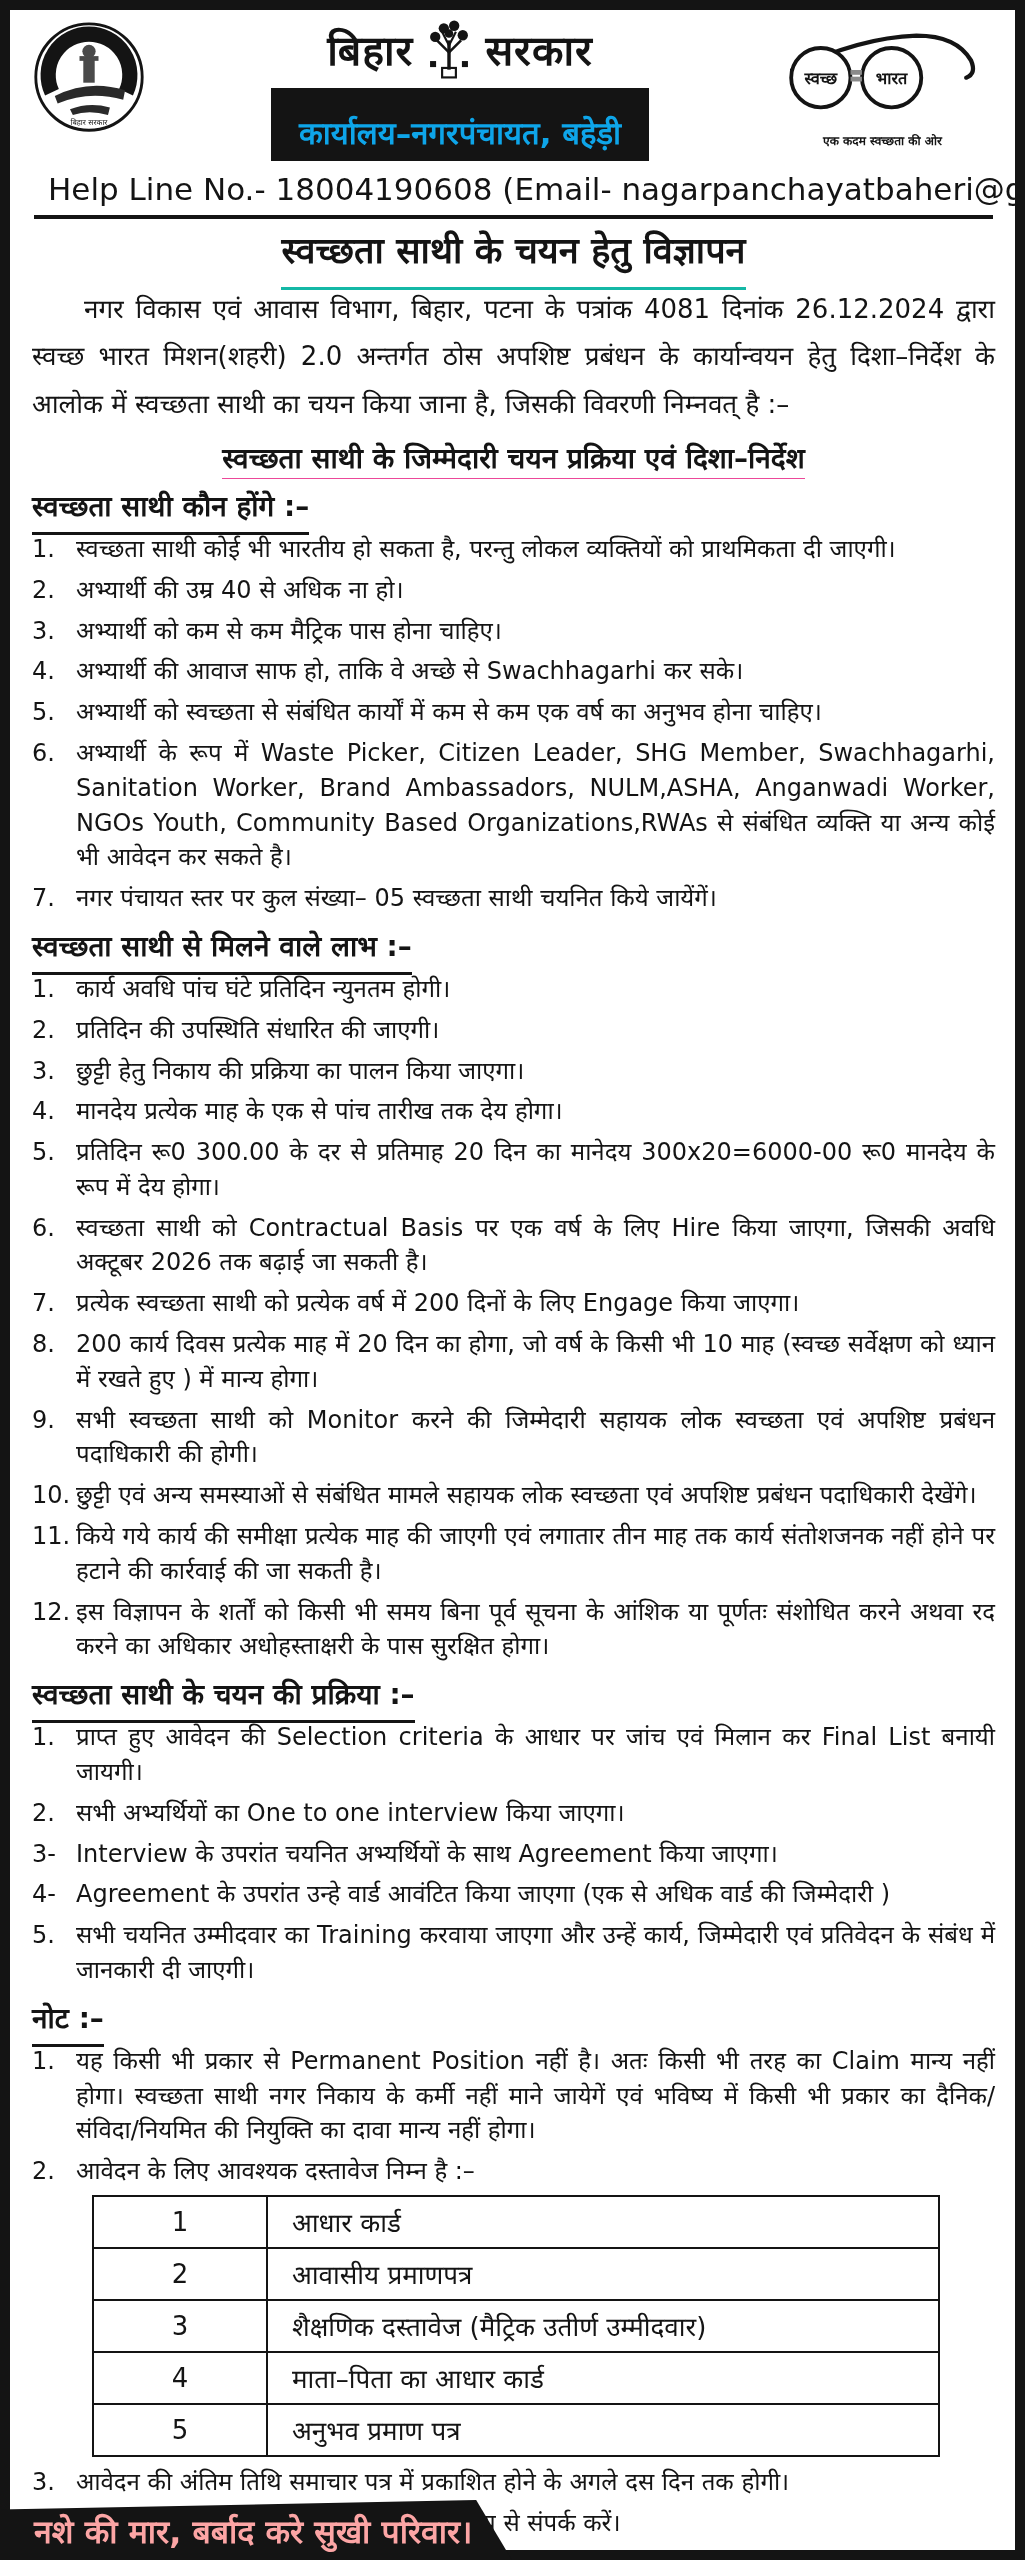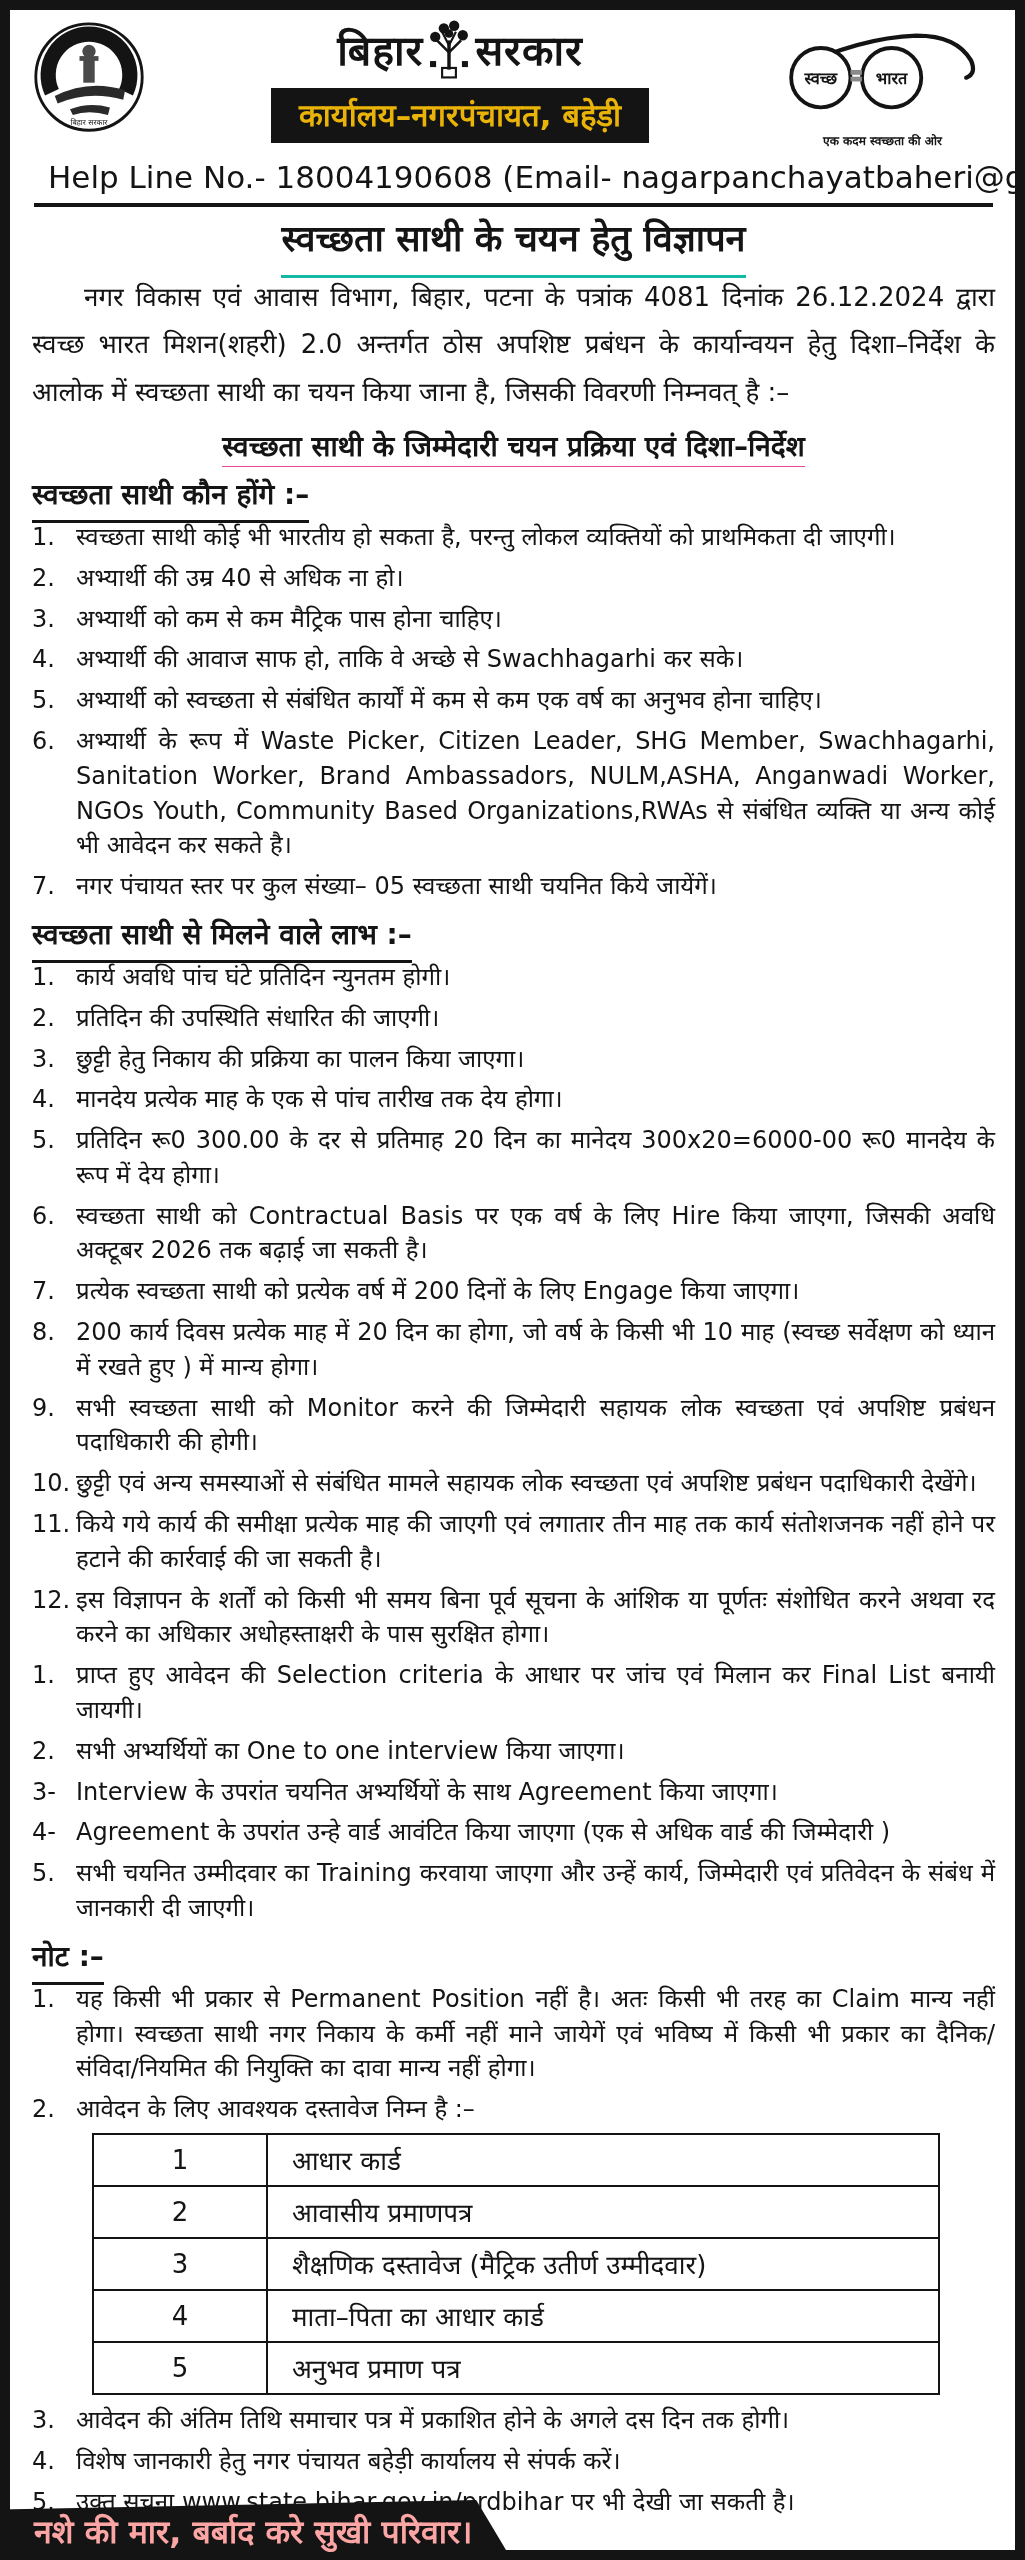--- a/index.html
+++ b/index.html
@@ -13,22 +13,22 @@
     font-family:"DejaVu Sans","Liberation Sans",sans-serif;
     color:#141414;
   }
   .frame{position:absolute;inset:0;border:10px solid #141414;pointer-events:none;z-index:5;}
   .content{position:relative;padding:16px 30px 0 32px;z-index:1;}
 
   
   .hdr{display:flex;align-items:flex-start;justify-content:space-between;}
   .hdr-left{flex:0 0 118px;padding-top:4px;}
   .hdr-center{flex:1;display:flex;flex-direction:column;align-items:center;}
-  .gov-title{display:flex;align-items:center;gap:0;font-size:41px;font-weight:bold;letter-spacing:1px;margin-top:2px;}
-  .office-box{background:#141414;color:#eab308;font-size:31px;font-weight:bold;padding:5px 28px 8px;margin-top:8px;white-space:nowrap;}
+  .gov-title{display:flex;align-items:center;gap:10px;font-size:41px;font-weight:bold;letter-spacing:1px;margin-top:2px;}
+  .office-box{background:#141414;color:#0ea5e9;font-size:31px;font-weight:bold;padding:23px 28px 8px;margin-top:8px;white-space:nowrap;}
   .hdr-right{flex:0 0 225px;display:flex;flex-direction:column;align-items:center;padding-top:6px;}
   .swachh-caption{font-size:12px;font-weight:bold;margin-top:14px;}
   .helpline{font-size:31px;margin-top:10px;padding-left:16px;white-space:nowrap;}
   .rule{border:none;border-top:4px solid #141414;margin:8px 2px 6px;}
 
   
   .main-title{text-align:center;font-size:36px;font-weight:bold;margin-top:2px;}
   .main-title span{border-bottom:3px solid #14b8a6;padding-bottom:16px;}
   .intro{font-size:26px;line-height:1.82;text-align:justify;text-indent:52px;margin-top:12px;}
   .subtitle{text-align:center;font-size:28px;font-weight:bold;margin-top:10px;}
@@ -232,20 +232,23 @@
           <span class="n">11.</span>
           <span class="t">किये गये कार्य की समीक्षा प्रत्येक माह की जाएगी एवं लगातार तीन माह तक कार्य संतोशजनक नहीं होने पर हटाने की कार्रवाई की जा सकती है।</span>
         </div>
 
         <div class="li">
           <span class="n">12.</span>
           <span class="t">इस विज्ञापन के शर्तों को किसी भी समय बिना पूर्व सूचना के आंशिक या पूर्णतः संशोधित करने अथवा रद करने का अधिकार अधोहस्ताक्षरी के पास सुरक्षित होगा।</span>
         </div>
       </div>
 
+    <div class="h-sec">
+      <span>स्वच्छता साथी के चयन की प्रक्रिया :–</span>
+    </div>
     <div class="list">
 
         <div class="li">
           <span class="n">1.</span>
           <span class="t">प्राप्त हुए आवेदन की Selection criteria के आधार पर जांच एवं मिलान कर Final List बनायी जायगी।</span>
         </div>
 
         <div class="li">
           <span class="n">2.</span>
           <span class="t">सभी अभ्यर्थियों का One to one interview किया जाएगा।</span>

